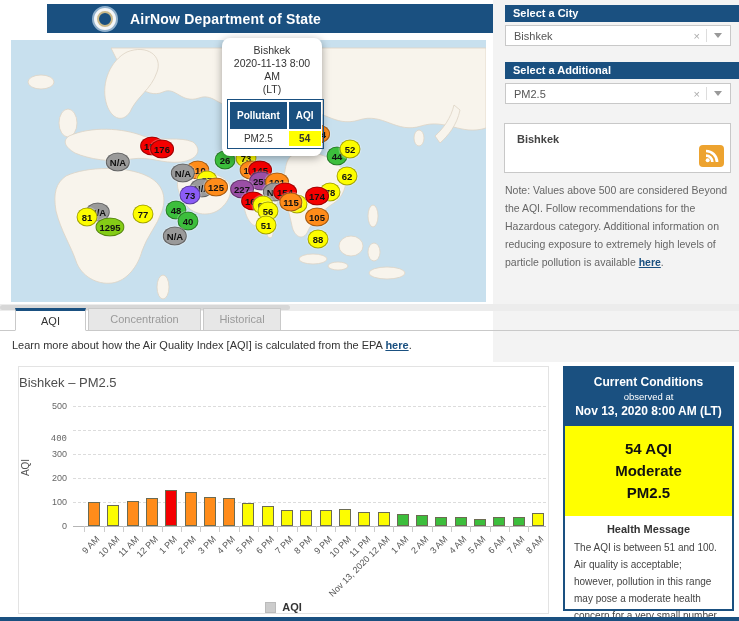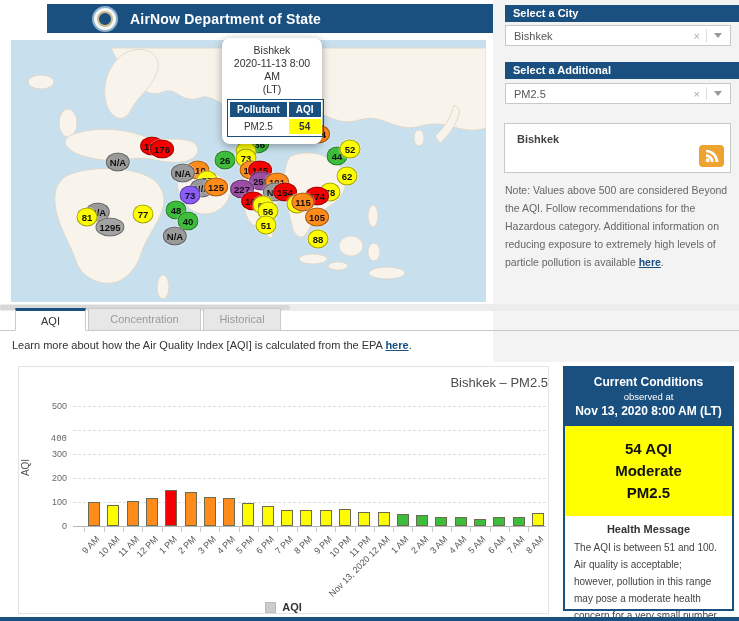--- a/index.html
+++ b/index.html
@@ -46,36 +46,36 @@
   .hscroll-thumb { position:absolute; left:0; top:1px; width:290px; height:5px; background:#d7d7d7; border-radius:3px; }
 
   
   .popup { position:absolute; left:222px; top:38px; width:100px; background:#fff; border-radius:8px;
     box-shadow:0 2px 8px rgba(0,0,0,0.35); padding:6px 5px 7px 5px; text-align:center; z-index:30; }
   .popup-tail { position:absolute; left:240px; top:120px; width:0; height:0; z-index:29;
     border-left:9px solid transparent; border-right:9px solid transparent; border-top:12px solid #fff;
     filter:drop-shadow(0 2px 1px rgba(0,0,0,0.15)); }
   .popup-line { font-size:10.5px; color:#333; line-height:13px; }
   .popup table { border-collapse:separate; border-spacing:2px; margin:3px auto 0 auto; border:1px solid #1a5080; }
-  .popup th { background:#1a5080; color:#fff; font-size:10px; padding:2px 7px; }
+  .popup th { background:#1a5080; color:#fff; font-size:10px; padding:8px 7px; }
   .popup td { font-size:10px; color:#333; padding:2px 7px; }
   .aqi-cell { background:#ffff00; font-weight:bold; }
 
   
   .tabs-line { position:absolute; left:0; top:330px; width:739px; height:1px; background:#c9c9c9; }
   .tab { position:absolute; top:308px; height:23px; font-size:11px; text-align:center; line-height:21px;
     border:1px solid #c9c9c9; z-index:2; cursor:pointer; }
   .tab.active { background:#fff; color:#333; border-top:3px solid #1a5080; border-bottom:1px solid #fff; }
   .tab.inactive { background:#e7e7e7; color:#9a9a9a; }
   .learn { position:absolute; left:12px; top:339px; font-size:11px; color:#333; }
 
   
   .chart-panel { position:absolute; left:18px; top:366px; width:531px; height:248px; background:#fff;
     border:1px solid #e3e3e3; }
-  .chart-title { position:absolute; left:0; top:8px; width:100%; text-align:right; font-size:13px; color:#4d4d4d; }
+  .chart-title { position:absolute; left:0; top:8px; width:100%; text-align:left; font-size:13px; color:#4d4d4d; }
   .ylab { position:absolute; left:-2px; top:95px; font-size:10px; color:#555; transform:rotate(-90deg); }
   .gridline { position:absolute; left:54px; width:473px; height:0; border-top:1px dashed #dcdcdc; }
   .axisline { position:absolute; left:54px; width:473px; height:0; border-top:1px solid #b5b5b5; }
   .ytick { position:absolute; left:16px; width:32px; text-align:right; font-size:9px; color:#666; }
   .bar { position:absolute; width:12px; border:1px solid #6b6b52; }
   .xtick { position:absolute; width:1px; height:6px; background:#cccccc; top:159px; }
   .xlabel { position:absolute; top:167px; font-size:9px; color:#555; white-space:nowrap;
     transform:rotate(-45deg); transform-origin:100% 0; }
   .legend { position:absolute; left:0; top:234px; width:100%; display:flex; justify-content:center;
     align-items:center; gap:6px; }
@@ -180,21 +180,21 @@
         <div class="marker" style="left: 196px; top: 140px; background: rgb(253, 253, 0);">57</div>
         <div class="marker" style="left: 191px; top: 148px; background: rgb(154, 154, 154);">N/A</div>
         <div class="marker" style="left: 205px; top: 147px; background: rgb(255, 140, 26);">125</div>
         <div class="marker" style="left: 179px; top: 155px; background: #8b5cf6;">73</div>
         <div class="marker" style="left: 132px; top: 174px; background: rgb(253, 253, 0);">77</div>
         <div class="marker" style="left: 165px; top: 170px; background: rgb(60, 190, 60);">48</div>
         <div class="marker" style="left: 177px; top: 181px; background: rgb(60, 190, 60);">40</div>
         <div class="marker" style="left: 164px; top: 196px; background: rgb(154, 154, 154);">N/A</div>
         <div class="marker" style="left: 87px; top: 172px; background: rgb(154, 154, 154);">N/A</div>
         <div class="marker" style="left: 76px; top: 177px; background: rgb(253, 253, 0);">81</div>
-        <div class="marker" style="left: 99px; top: 187px; background: #a3a3a3;">1295</div>
+        <div class="marker" style="left: 99px; top: 187px; background: #84cc16;">1295</div>
         <div class="marker" style="left: 246px; top: 104px; background: rgb(60, 190, 60);">536</div>
         <div class="marker" style="left: 235px; top: 111px; background: rgb(253, 253, 0);">62</div>
         <div class="marker" style="left: 235px; top: 118px; background: rgb(253, 253, 0);">73</div>
         <div class="marker" style="left: 240px; top: 130px; background: rgb(255, 140, 26);">111</div>
         <div class="marker" style="left: 249px; top: 130px; background: rgb(244, 0, 0);">145</div>
         <div class="marker" style="left: 250px; top: 141px; background: rgb(154, 79, 165);">255</div>
         <div class="marker" style="left: 231px; top: 149px; background: rgb(154, 79, 165);">227</div>
         <div class="marker" style="left: 266px; top: 142px; background: rgb(255, 140, 26);">101</div>
         <div class="marker" style="left: 264px; top: 152px; background: rgb(154, 154, 154);">N/A</div>
         <div class="marker" style="left: 274px; top: 152px; background: rgb(244, 0, 0);">154</div>
@@ -202,21 +202,21 @@
         <div class="marker" style="left: 252px; top: 165px; background: rgb(253, 253, 0);">68</div>
         <div class="marker" style="left: 257px; top: 171px; background: rgb(253, 253, 0);">56</div>
         <div class="marker" style="left: 255px; top: 185px; background: rgb(253, 253, 0);">51</div>
         <div class="marker" style="left: 286px; top: 164px; background: rgb(253, 253, 0);">76</div>
         <div class="marker" style="left: 307px; top: 94px; background: rgb(255, 140, 26);">124</div>
         <div class="marker" style="left: 326px; top: 116px; background: rgb(60, 190, 60);">44</div>
         <div class="marker" style="left: 339px; top: 109px; background: rgb(253, 253, 0);">52</div>
         <div class="marker" style="left: 336px; top: 136px; background: rgb(253, 253, 0);">62</div>
         <div class="marker" style="left: 319px; top: 152px; background: rgb(253, 253, 0);">78</div>
         <div class="marker" style="left: 306px; top: 156px; background: rgb(244, 0, 0);">174</div>
-        <div class="marker" style="left: 292px; top: 162px; background: rgb(255, 140, 26);">115</div>
+        <div class="marker" style="left: 280px; top: 162px; background: rgb(255, 140, 26);">115</div>
         <div class="marker" style="left: 306px; top: 177px; background: rgb(255, 140, 26);">105</div>
         <div class="marker" style="left: 307px; top: 199px; background: rgb(253, 253, 0);">88</div>
       </div>
   </div>
 
   <div class="popup">
     <div class="popup-line">Bishkek</div>
     <div class="popup-line">2020-11-13 8:00 AM</div>
     <div class="popup-line">(LT)</div>
     <table>

